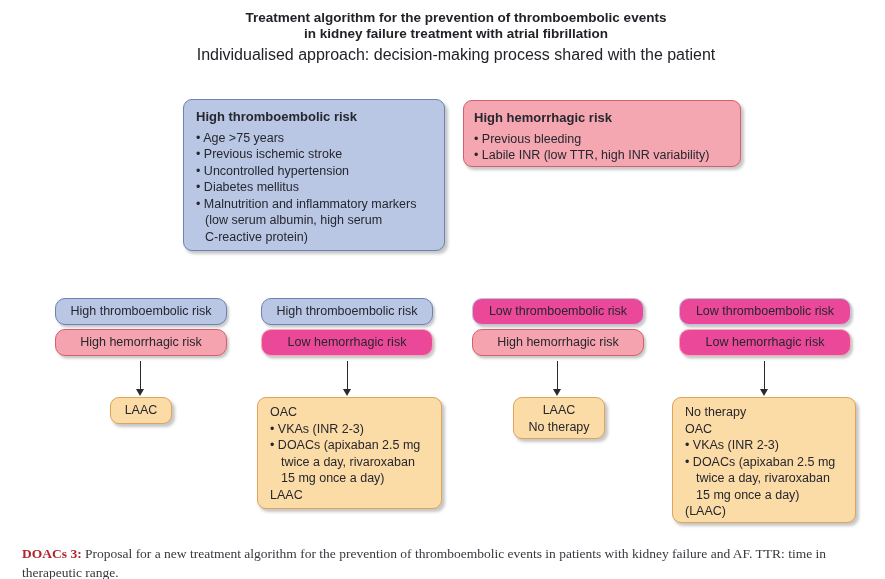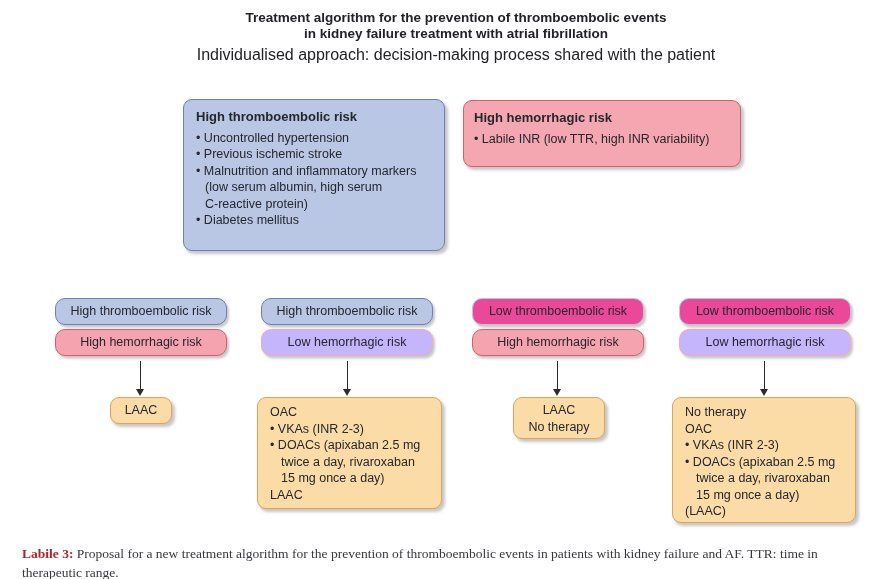--- a/index.html
+++ b/index.html
@@ -50,21 +50,21 @@
     border-radius: 10px;
     box-sizing: border-box;
     text-align: center;
     line-height: 24px;
     font-size: 12.5px;
     box-shadow: 2px 2.5px 2.5px rgba(130,130,130,0.45);
   }
   .pill-blue-dark  { background: #b9c7e4; border: 1.5px solid #6b82b4; }
   .pill-blue-light { background: #ec4899; border: 1.5px solid #bcc3da; }
   .pill-pink-dark  { background: #f5a3ae; border: 1.5px solid #d4606c; }
-  .pill-pink-light { background: #c4b5fd; border: 1.5px solid #f0acb2; }
+  .pill-pink-light { background: #ec4899; border: 1.5px solid #f0acb2; }
   .row-thrombo { top: 298px; }
   .row-hemo    { top: 329px; }
   .col1 { left: 55px; }  .col2 { left: 261px; }  .col3 { left: 472px; }  .col4 { left: 679px; }
   
   .arrow { position: absolute; top: 361px; width: 9px; height: 35px; }
   .arrow .shaft {
     position: absolute; left: 3.7px; top: 0; width: 1.6px; height: 28px; background: #2a2a2a;
   }
   .arrow .head {
     position: absolute; left: 0; top: 28px; width: 0; height: 0;
@@ -95,30 +95,32 @@
 <div class="canvas">
 
   <div class="title-block">
     <div class="title-line">Treatment algorithm for the prevention of thromboembolic events</div>
     <div class="title-line">in kidney failure treatment with atrial fibrillation</div>
     <div class="subtitle">Individualised approach: decision-making process shared with the patient</div>
   </div>
 
   <div class="box risk-blue box-thromboembolic">
     <div class="box-title">High thromboembolic risk</div>
+    <div class="bullet">• Age &gt;75 years</div>
+    <div class="bullet">• Previous ischemic stroke</div>
     <div class="bullet">• Uncontrolled hypertension</div>
-    <div class="bullet">• Previous ischemic stroke</div>
+    <div class="bullet">• Diabetes mellitus</div>
     <div class="bullet">• Malnutrition and inflammatory markers
 (low serum albumin, high serum
 C-reactive protein)</div>
-    <div class="bullet">• Diabetes mellitus</div>
   </div>
 
   <div class="box risk-pink box-hemorrhagic">
     <div class="box-title">High hemorrhagic risk</div>
+    <div class="bullet">• Previous bleeding</div>
     <div class="bullet">• Labile INR (low TTR, high INR variability)</div>
   </div>
 
   <div class="pill pill-blue-dark row-thrombo col1">High thromboembolic risk</div>
   <div class="pill pill-pink-dark row-hemo col1">High hemorrhagic risk</div>
   <div class="arrow arrow-c1">
       <div class="shaft"></div>
       <div class="head"></div>
     </div>
   <div class="box treat treat-c1">
@@ -160,15 +162,15 @@
   <div class="box treat treat-c4">
     <div class="tl">No therapy</div>
     <div class="tl">OAC</div>
     <div class="tl">• VKAs (INR 2-3)</div>
     <div class="tl">• DOACs (apixaban 2.5 mg</div>
     <div class="tl indent">twice a day, rivaroxaban</div>
     <div class="tl indent">15 mg once a day)</div>
     <div class="tl">(LAAC)</div>
   </div>
 
-  <div class="caption"><span class="fig-label">Labile 3:</span><span> Proposal for a new treatment algorithm for the prevention of thromboembolic events in patients with kidney failure and AF. TTR: time in therapeutic range.</span></div>
+  <div class="caption"><span class="fig-label">DOACs 3:</span><span> Proposal for a new treatment algorithm for the prevention of thromboembolic events in patients with kidney failure and AF. TTR: time in therapeutic range.</span></div>
 
 </div>
 
 </body></html>

